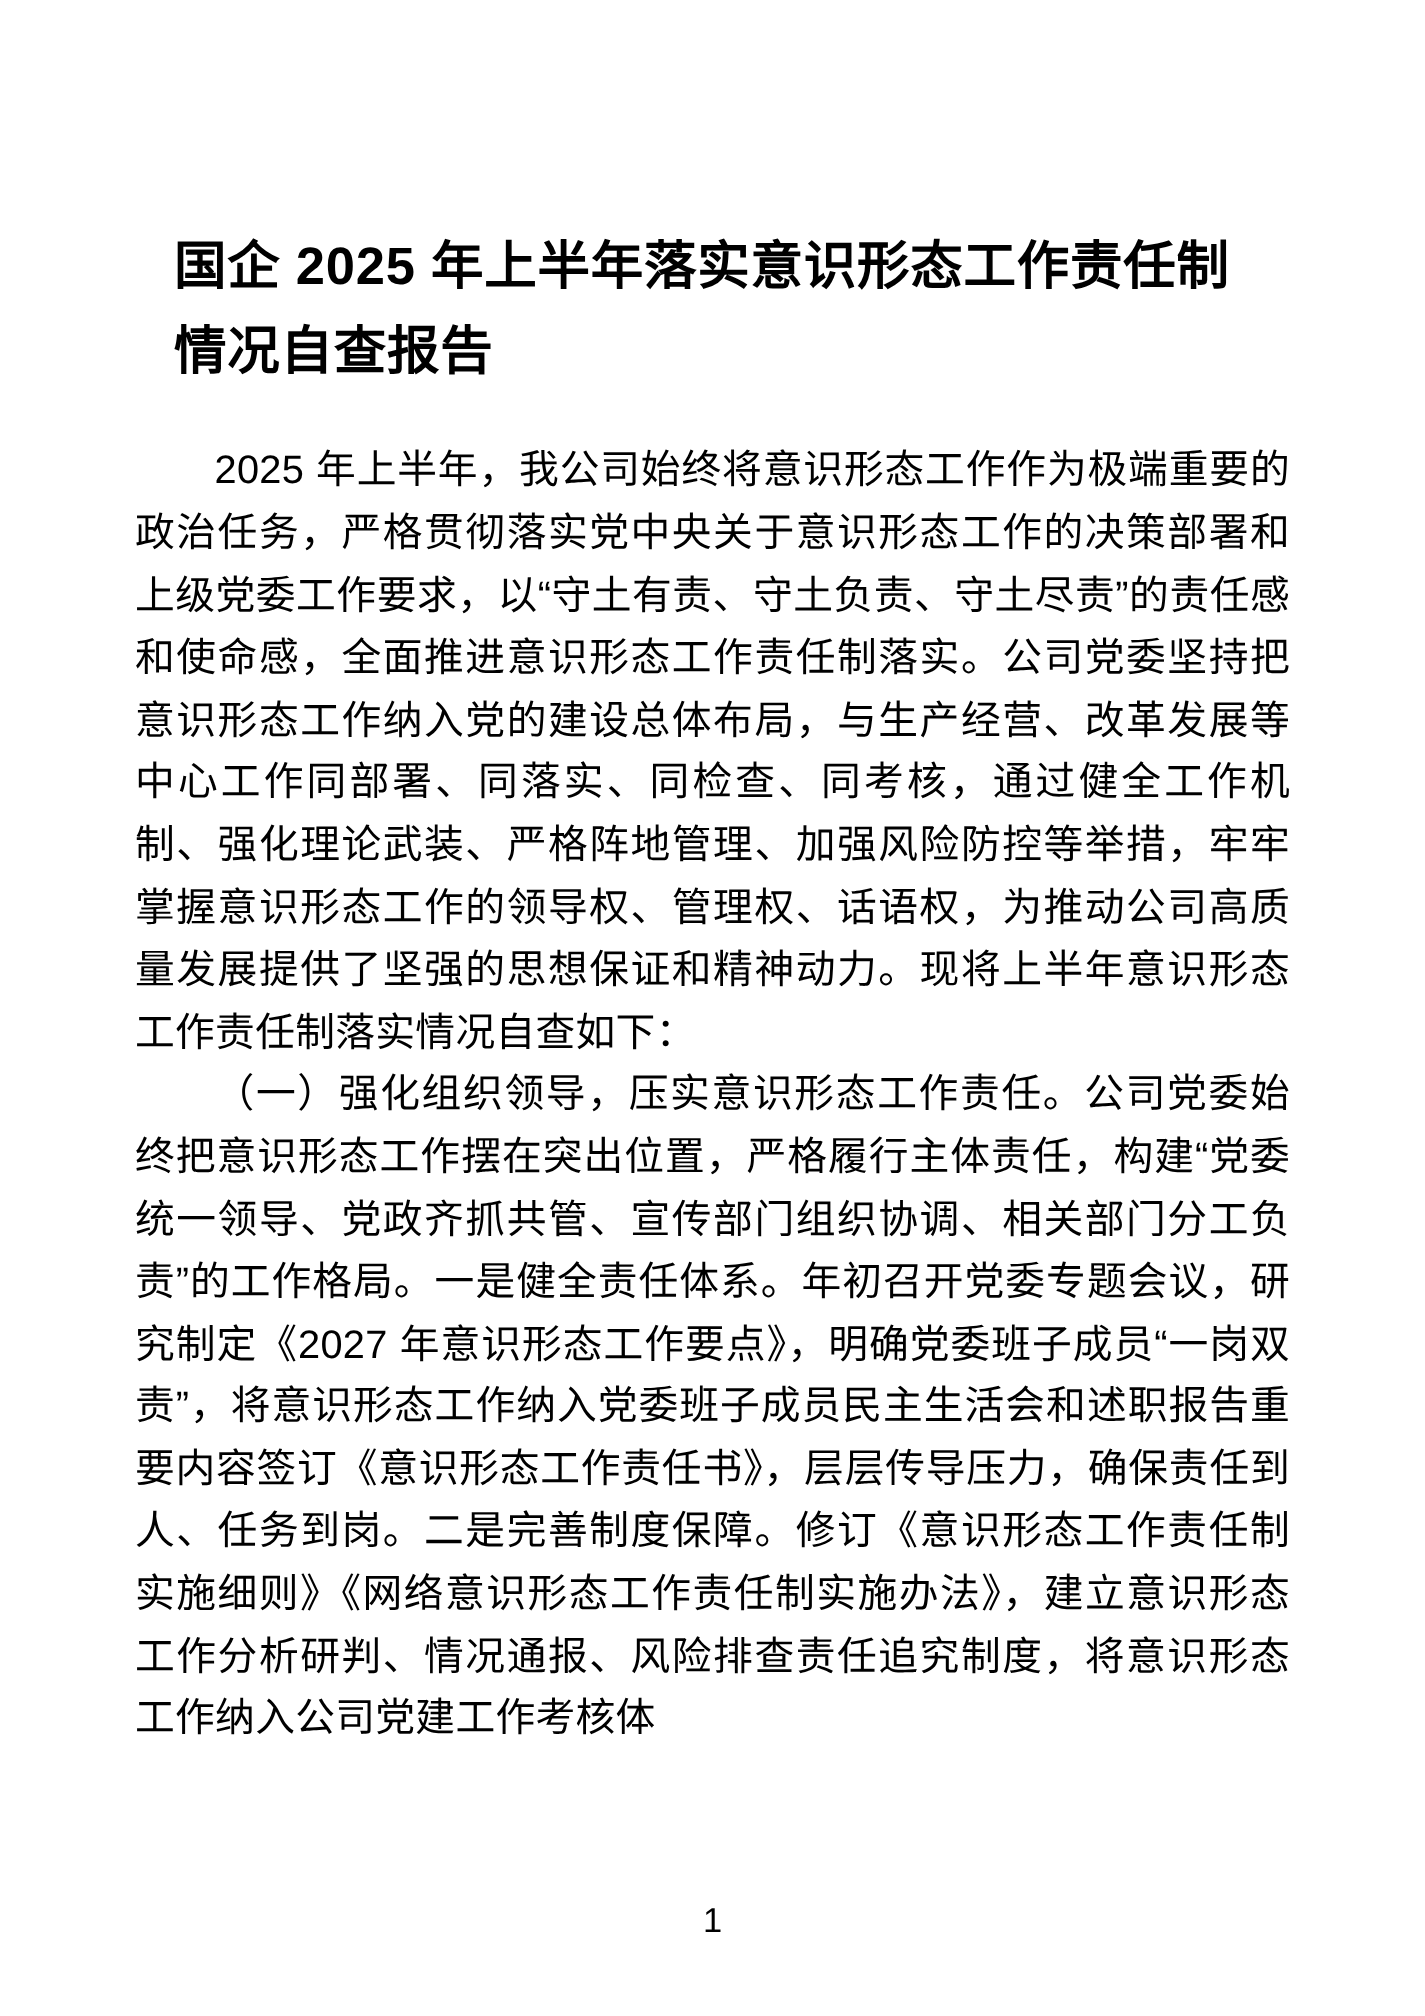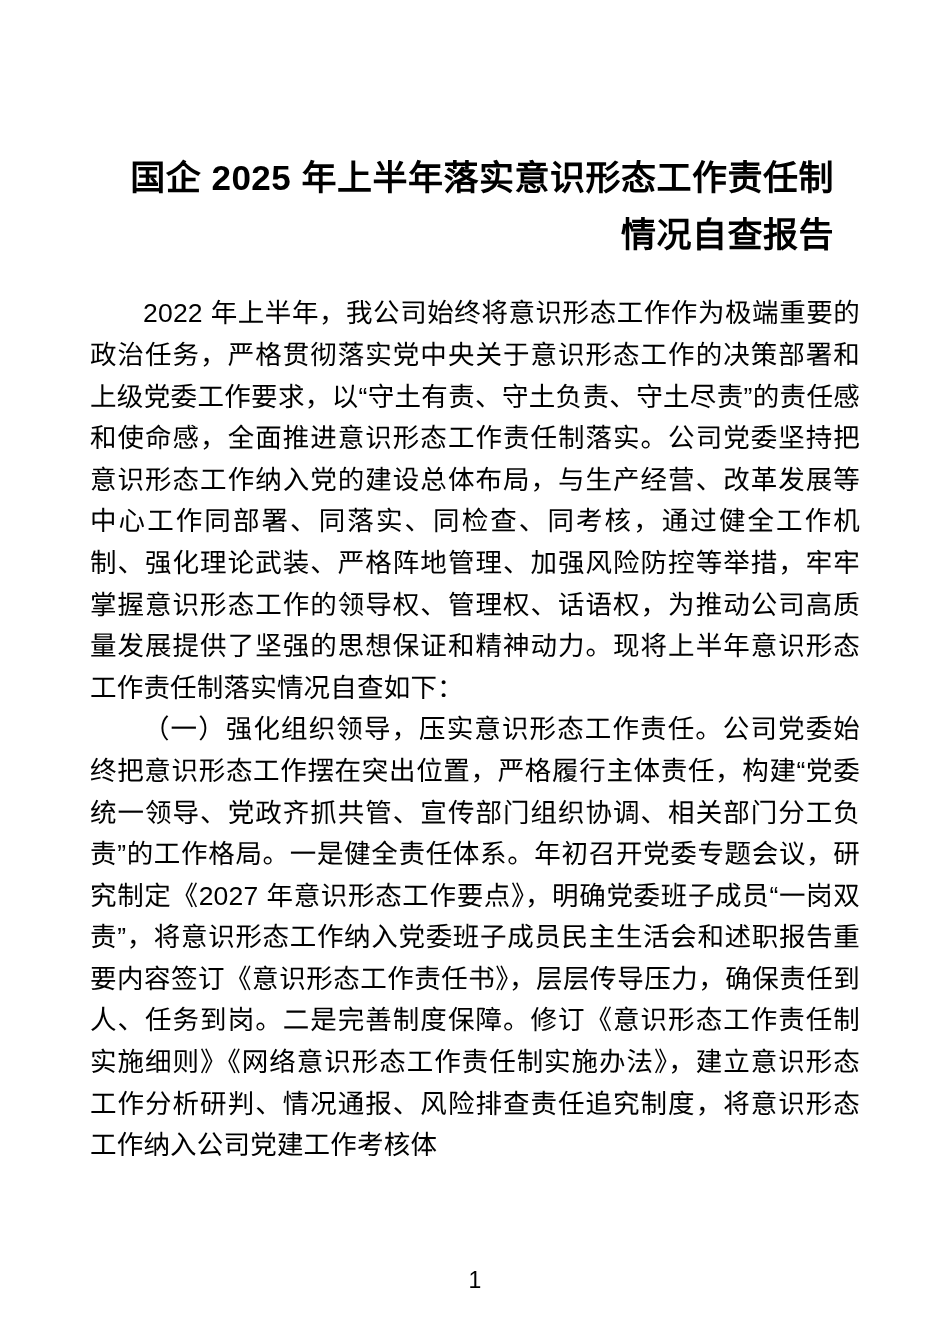--- a/index.html
+++ b/index.html
@@ -19,21 +19,21 @@
     box-sizing: border-box;
     width: 950px;
     height: 1344px;
     padding: 150px 90px 40px 90px;
     position: relative;
   }
   .doc-title {
     font-size: 35px;
     font-weight: bold;
     line-height: 1.62;
-    text-align: right;
+    text-align: left;
     letter-spacing: 0.5px;
     margin: 0 26px 0 26px;
   }
   .body-block {
     margin-top: 30px;
   }
   p.para {
     font-size: 26.5px;
     line-height: 1.57;
     margin: 0;
@@ -56,19 +56,19 @@
   }
 </style>
 </head>
 <body>
 
 <div class="page">
 
   <h1 class="doc-title">国企 2025 年上半年落实意识形态工作责任制情况自查报告</h1>
 
   <div class="body-block">
-    <p class="para indent2">2022 年上半年，我公司始终将意识形态工作作为极端重要的政治任务，严格贯彻落实党中央关于意识形态工作的决策部署和上级党委工作要求，以“守土有责、守土负责、守土尽责”的责任感和使命感，全面推进意识形态工作责任制落实。公司党委坚持把意识形态工作纳入党的建设总体布局，与生产经营、改革发展等中心工作同部署、同落实、同检查、同考核，通过健全工作机制、强化理论武装、严格阵地管理、加强风险防控等举措，牢牢掌握意识形态工作的领导权、管理权、话语权，为推动公司高质量发展提供了坚强的思想保证和精神动力。现将上半年意识形态工作责任制落实情况自查如下：</p>
+    <p class="para indent2">2025 年上半年，我公司始终将意识形态工作作为极端重要的政治任务，严格贯彻落实党中央关于意识形态工作的决策部署和上级党委工作要求，以“守土有责、守土负责、守土尽责”的责任感和使命感，全面推进意识形态工作责任制落实。公司党委坚持把意识形态工作纳入党的建设总体布局，与生产经营、改革发展等中心工作同部署、同落实、同检查、同考核，通过健全工作机制、强化理论武装、严格阵地管理、加强风险防控等举措，牢牢掌握意识形态工作的领导权、管理权、话语权，为推动公司高质量发展提供了坚强的思想保证和精神动力。现将上半年意识形态工作责任制落实情况自查如下：</p>
     <p class="para indent2">（一）强化组织领导，压实意识形态工作责任。公司党委始终把意识形态工作摆在突出位置，严格履行主体责任，构建“党委统一领导、党政齐抓共管、宣传部门组织协调、相关部门分工负责”的工作格局。一是健全责任体系。年初召开党委专题会议，研究制定《2027 年意识形态工作要点》，明确党委班子成员“一岗双责”，将意识形态工作纳入党委班子成员民主生活会和述职报告重要内容签订《意识形态工作责任书》，层层传导压力，确保责任到人、任务到岗。二是完善制度保障。修订《意识形态工作责任制实施细则》《网络意识形态工作责任制实施办法》，建立意识形态工作分析研判、情况通报、风险排查责任追究制度，将意识形态工作纳入公司党建工作考核体</p>
   </div>
 
   <div class="page-number">1</div>
 
 </div>
 
 </body></html>

